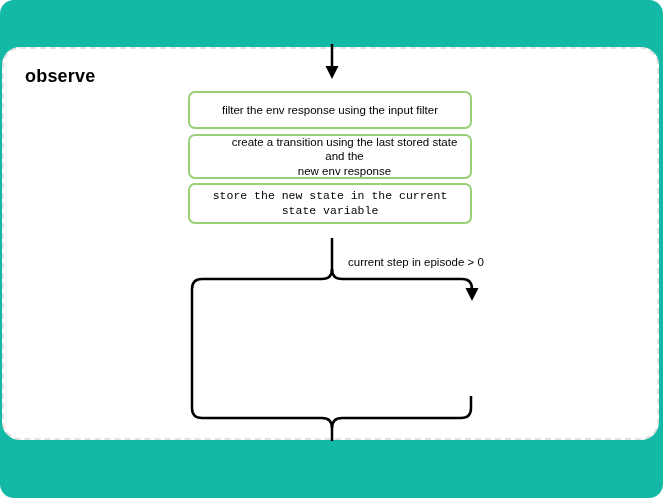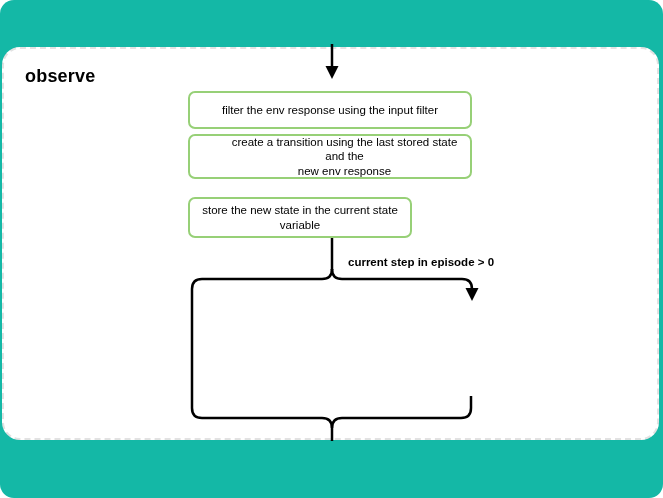--- a/index.html
+++ b/index.html
@@ -1,24 +1,24 @@
 <!DOCTYPE html>
 <html><head>
 <meta charset="utf-8">
 <style>
   html,body{margin:0;padding:0;background:#ffffff;}
   #stage{position:relative;width:663px;height:498px;font-family:"Liberation Sans","DejaVu Sans",sans-serif;overflow:hidden;}
   .window{position:absolute;left:0;top:0;width:663px;height:498px;background:#14b8a6;border-radius:14px;}
   .card{position:absolute;left:2px;top:47px;width:657px;height:393px;box-sizing:border-box;background:#ffffff;border:2px dashed #e2e2e2;border-radius:18px;}
   .title{position:absolute;left:25px;top:66px;font-size:18px;font-weight:bold;color:#000000;letter-spacing:0.2px;}
-  .cond{position:absolute;left:348px;top:256px;font-size:11.5px;font-weight:bold;color:#000000;white-space:nowrap;}
+  .cond{position:absolute;left:348px;top:256px;font-size:11.5px;font-weight:normal;color:#000000;white-space:nowrap;}
   .node{position:absolute;box-sizing:border-box;background:#ffffff;border:2px solid #97d077;border-radius:7px;display:flex;align-items:center;justify-content:center;text-align:center;font-size:11.5px;color:#000000;line-height:1.25;white-space:pre-line;padding:2px 3px;}
   .node.n1{left:188px;top:79px;width:284px;height:38px;margin-top:12px;}
   .node.n2{left:188px;top:134px;width:284px;height:45px;padding-left:32px;}
-  .node.n3{left:188px;top:197px;width:224px;height:41px;}
+  .node.n3{left:188px;top:183px;width:284px;height:41px;font-family:Liberation Mono, monospace;}
   .node.n4{left:353px;top:300px;width:239px;height:38px;}
   .node.n5{left:352px;top:358px;width:240px;height:38px;}
   svg.connectors{position:absolute;left:0;top:0;width:663px;height:498px;pointer-events:none;}
   svg.connectors path{fill:none;stroke:#000000;stroke-width:2.5;}
   svg.connectors polygon{fill:#000000;stroke:none;}
 </style>
 </head>
 <body>
 
 <div id="stage">

